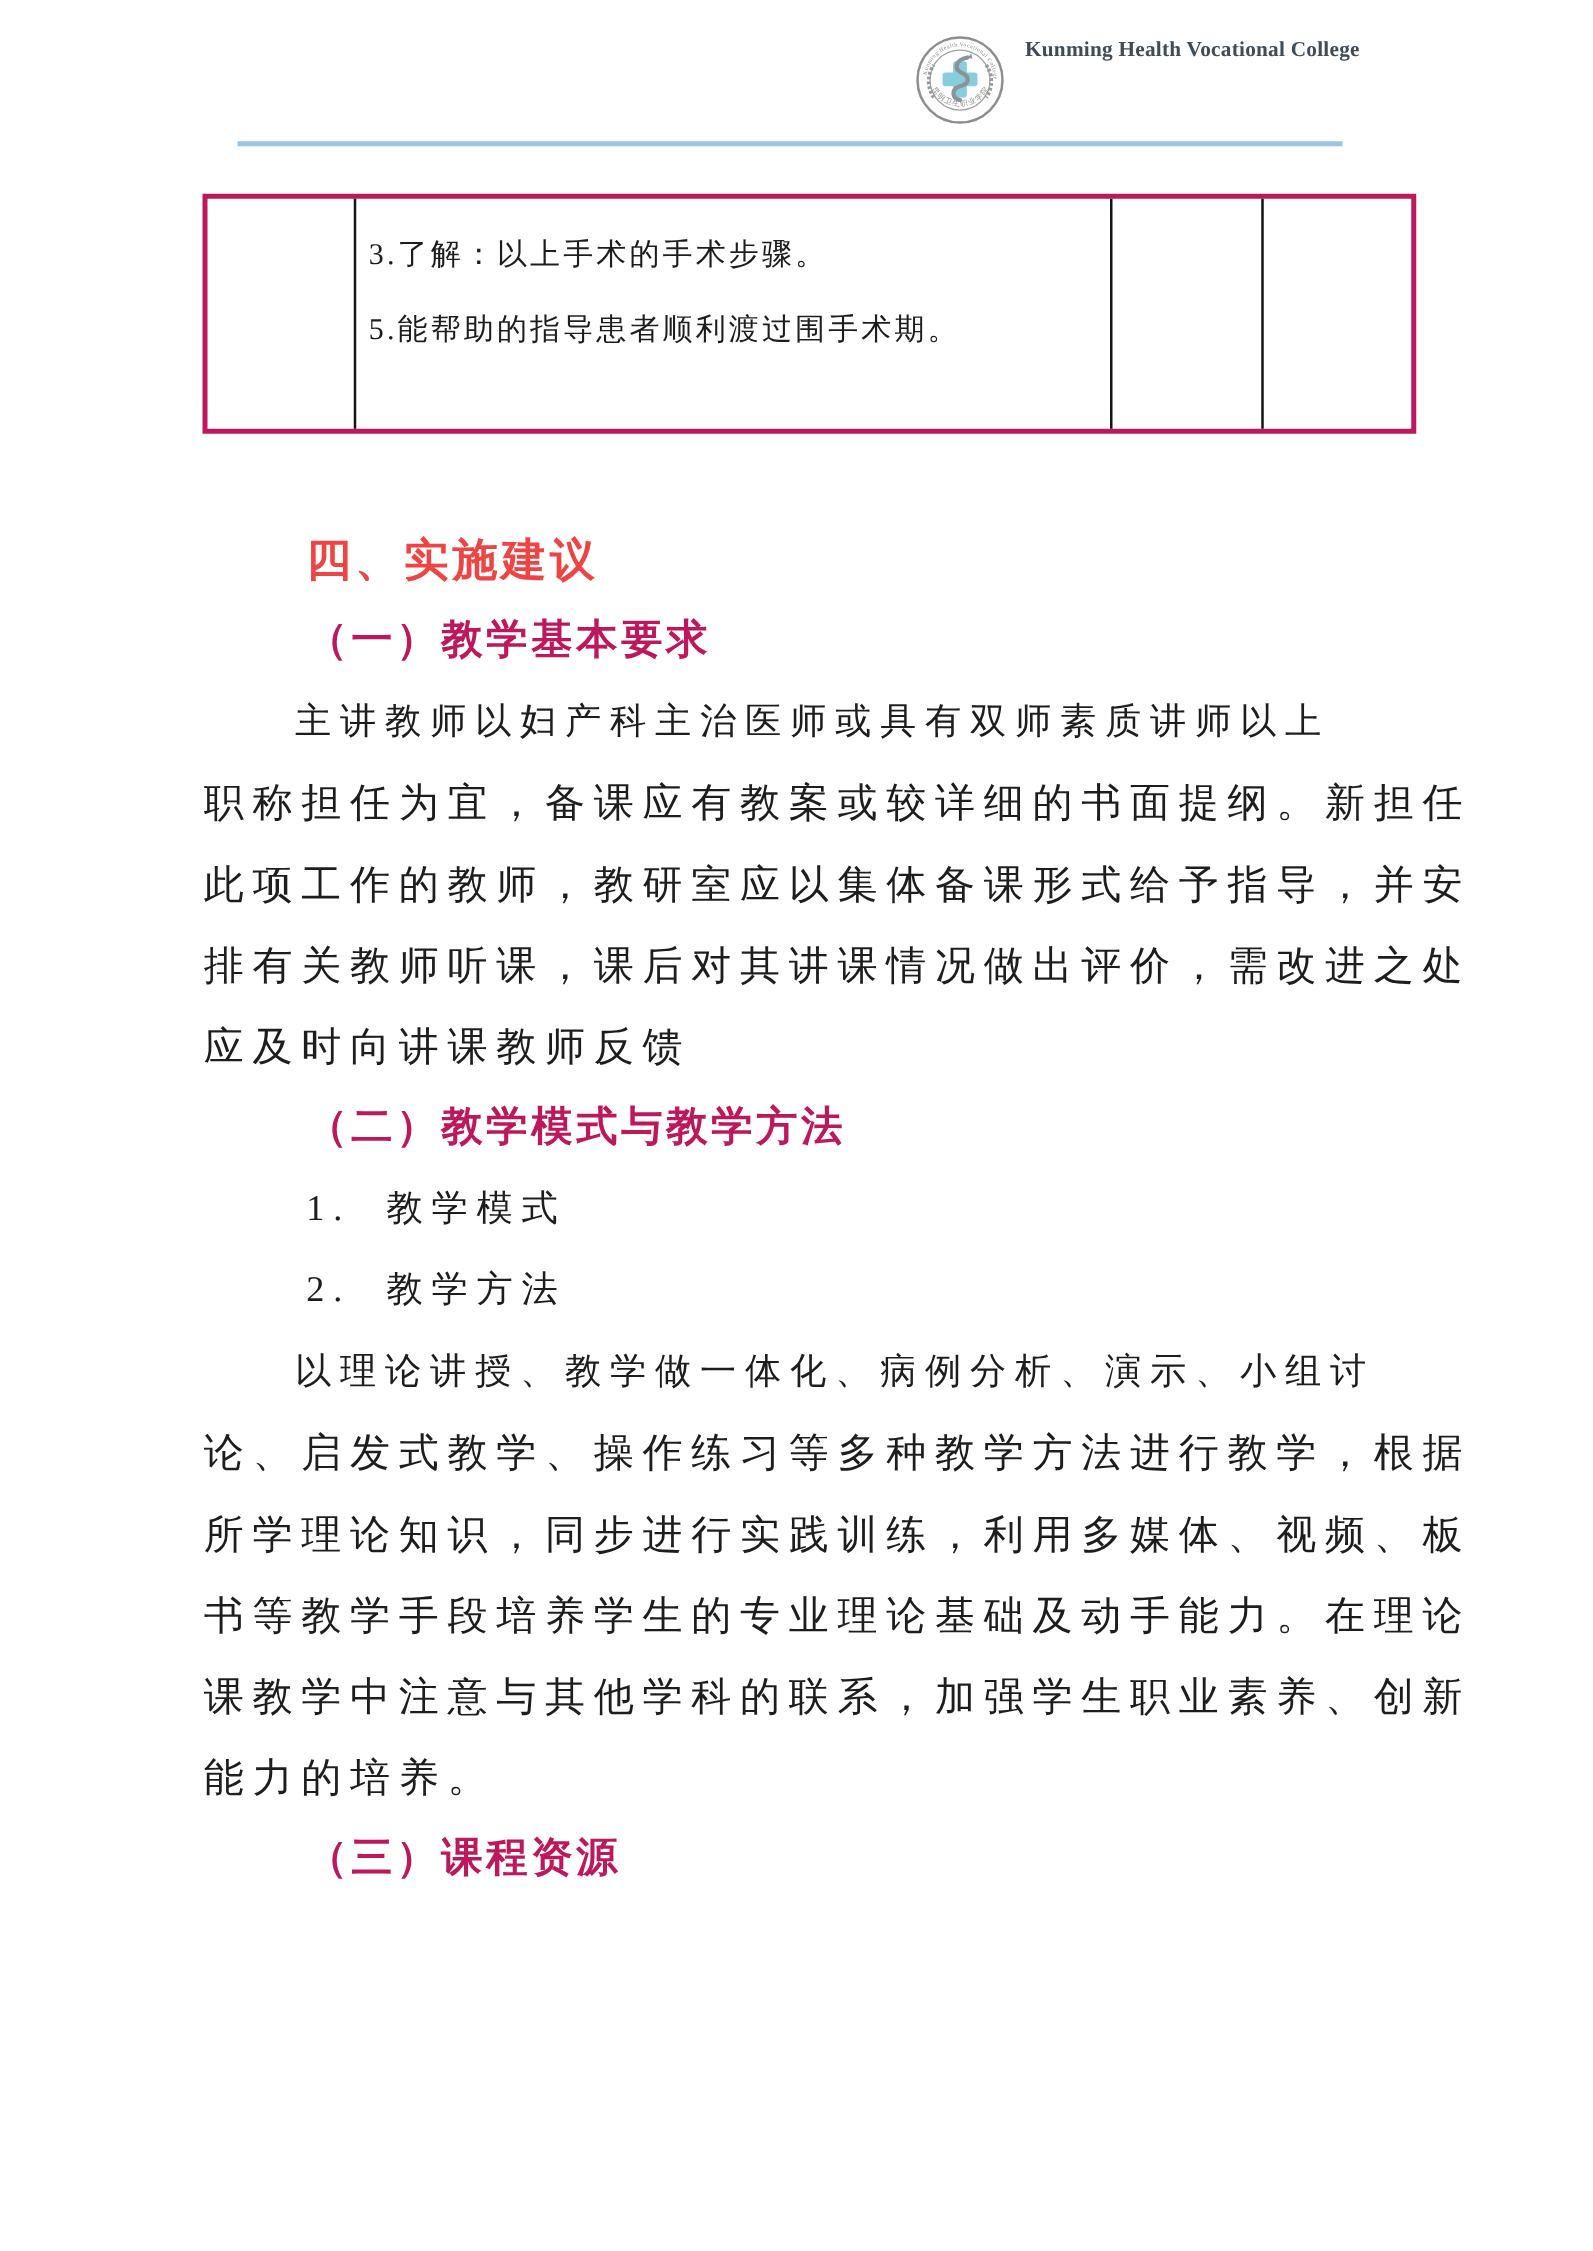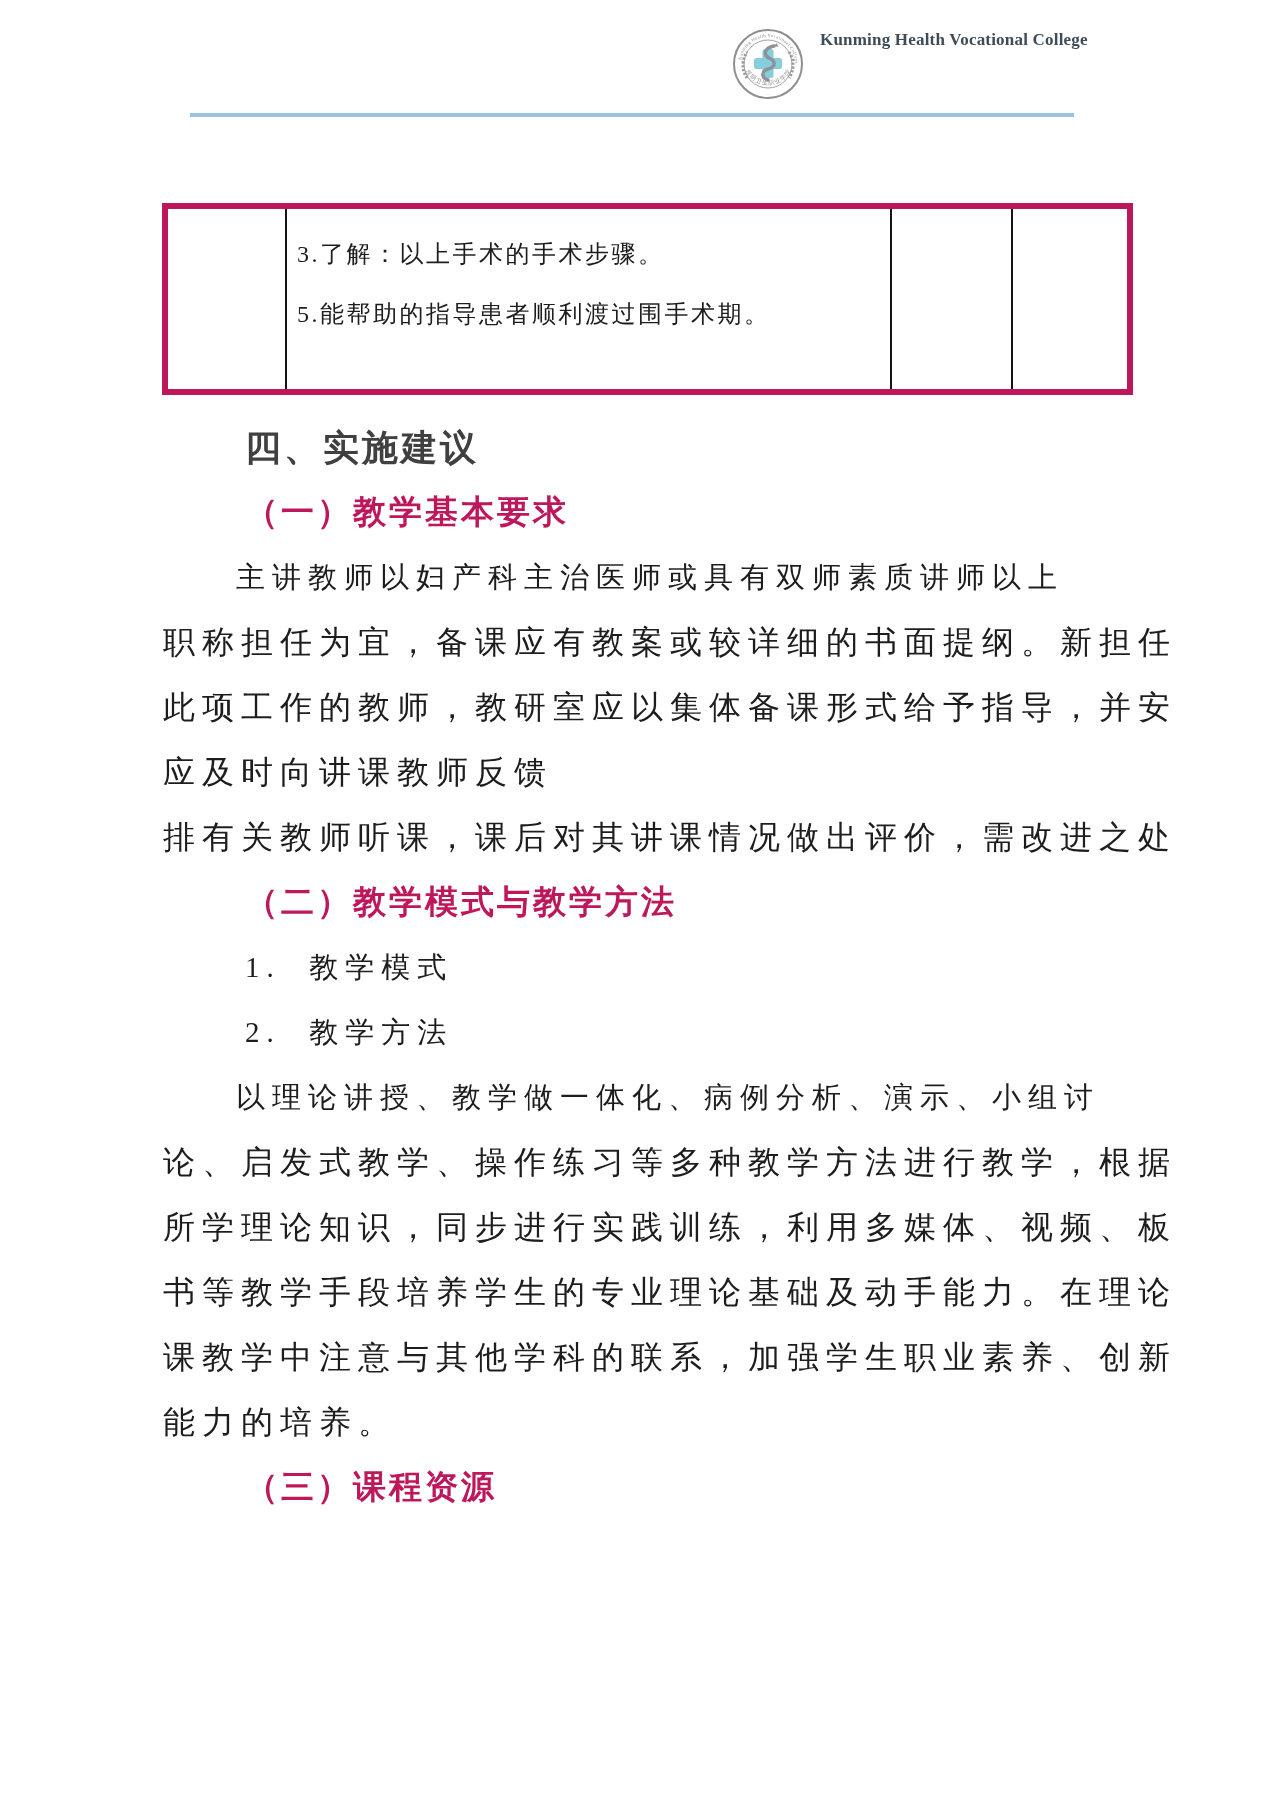--- a/index.html
+++ b/index.html
@@ -30,25 +30,24 @@
   }
   .header-rule{
     position:absolute;left:190px;top:113px;width:884px;height:4px;
     background:#9cc3e5;
   }
 
   
   .doc-table{
     position:absolute;left:162px;top:155px;
     width:971px;height:192px;
-    border:6px solid #be185d;
+    border:4px solid #be185d;
     box-sizing:border-box;
     display:grid;
     grid-template-columns:119px 605px 121px 1fr;
-    margin-top:48px;
   }
   .doc-table .cell{
     border-right:2px solid #141414;
     box-sizing:border-box;
   }
   .doc-table .cell:last-child{border-right:none;}
   .objectives-cell{padding:15px 8px 0 10px;}
   .obj-line{
     height:60px;line-height:60px;
     font-size:24px;letter-spacing:2.5px;
@@ -56,21 +55,21 @@
   }
 
   
   .content{
     position:absolute;left:163px;top:415px;width:952px;
   }
   .line{height:65px;line-height:65px;white-space:pre;}
   .line.h1{
     font-family:"Liberation Sans","DejaVu Sans",sans-serif;
     font-weight:bold;font-size:36px;letter-spacing:3px;
-    padding-left:82px;color:#404040;
+    padding-left:82px;color:#ef4444;
   }
   .line.h2{
     font-family:"Liberation Serif","DejaVu Serif",serif;
     font-weight:bold;font-size:33px;letter-spacing:3px;
     padding-left:82px;color:#be185d;
   }
   .line.plain{
     font-size:29px;letter-spacing:7px;padding-left:82px;
   }
   .line.body{
@@ -125,22 +124,22 @@
     <div class="cell"></div>
     <div class="cell"></div>
   </div>
 
   <div class="content">
       <div class="line h1">四、实施建议</div>
       <div class="line h2">（一）教学基本要求</div>
       <div class="line body-first">主讲教师以妇产科主治医师或具有双师素质讲师以上</div>
       <div class="line body">职称担任为宜，备课应有教案或较详细的书面提纲。新担任</div>
       <div class="line body">此项工作的教师，教研室应以集体备课形式给予指导，并安</div>
+      <div class="line body">排有关教师听课，课后对其讲课情况做出评价，需改进之处</div>
       <div class="line body">应及时向讲课教师反馈</div>
-      <div class="line body">排有关教师听课，课后对其讲课情况做出评价，需改进之处</div>
       <div class="line h2">（二）教学模式与教学方法</div>
       <div class="line plain">1.  教学模式</div>
       <div class="line plain">2.  教学方法</div>
       <div class="line body-first">以理论讲授、教学做一体化、病例分析、演示、小组讨</div>
       <div class="line body">论、启发式教学、操作练习等多种教学方法进行教学，根据</div>
       <div class="line body">所学理论知识，同步进行实践训练，利用多媒体、视频、板</div>
       <div class="line body">书等教学手段培养学生的专业理论基础及动手能力。在理论</div>
       <div class="line body">课教学中注意与其他学科的联系，加强学生职业素养、创新</div>
       <div class="line body">能力的培养。</div>
       <div class="line h2">（三）课程资源</div>

